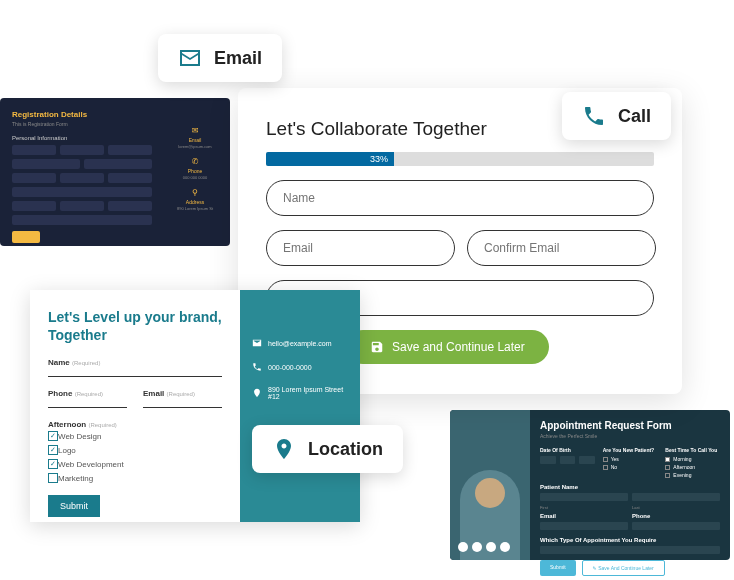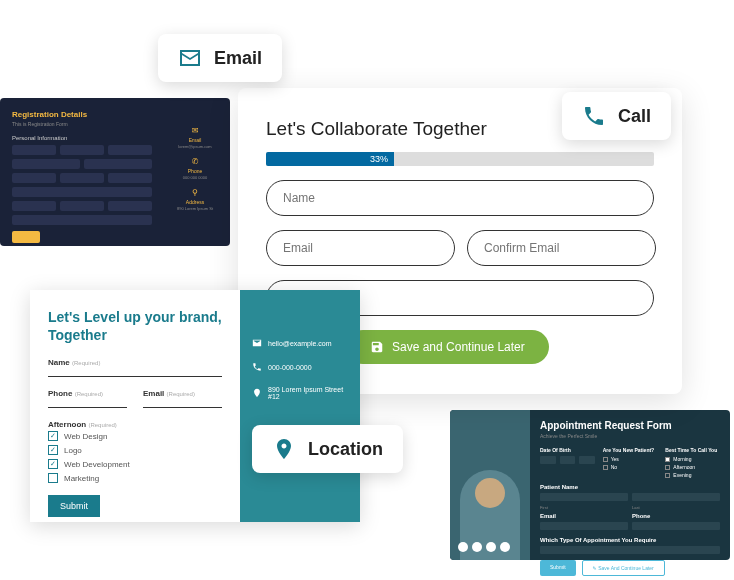--- a/index.html
+++ b/index.html
@@ -30,21 +30,21 @@
 .save-btn{background:#7cb342;color:#fff;border-radius:20px;padding:10px 24px;font-size:12px;display:inline-flex;align-items:center;gap:8px;margin-left:80px}
 .save-icon{width:14px;height:14px}
 .card-teal{position:absolute;top:290px;left:30px;width:330px;height:232px;background:#fff;box-shadow:0 4px 20px rgba(0,0,0,0.15);z-index:5;display:flex}
 .card-teal-left{flex:1;padding:18px}
 .card-teal-title{font-size:14px;font-weight:700;color:#1a7b8c;margin-bottom:14px;line-height:1.3}
 .card-teal-label{font-size:8px;color:#333;font-weight:600;margin-bottom:2px}
 .card-teal-req{font-size:6px;color:#aaa;font-weight:400}
 .card-teal-line{border-bottom:1px solid #333;margin-bottom:12px;height:8px}
 .card-teal-row{display:flex;gap:16px}
 .card-teal-col{flex:1}
-.card-teal-check{display:flex;align-items:center;gap:6px;font-size:8px;color:#555;margin-bottom:4px}
+.card-teal-check{display:flex;align-items:center;gap:0;font-size:8px;color:#555;margin-bottom:4px}
 .card-teal-checkbox{width:10px;height:10px;border:1px solid #1a7b8c;display:flex;align-items:center;justify-content:center;color:#1a7b8c;font-size:7px}
 .card-teal-submit{background:#1a7b8c;color:#fff;font-size:9px;padding:6px 12px;margin-top:8px;display:inline-block}
 .card-teal-right{width:120px;background:#2a8a95;padding:18px 12px;color:#fff;font-size:7px}
 .card-teal-contact{display:flex;align-items:center;gap:6px;margin-bottom:14px}
 .card-teal-contact-icon{width:10px;height:10px;flex-shrink:0}
 .card-appt{position:absolute;top:410px;left:450px;width:280px;height:150px;background:#1a3540;border-radius:4px;display:flex;z-index:2;color:#fff;font-size:6px}
 .card-appt-img{width:80px;background:#3a6570;border-radius:4px 0 0 4px;position:relative;overflow:hidden}
 .person{position:absolute;bottom:0;left:10px;width:60px;height:90px;background:#5a8590;border-radius:30px 30px 0 0}
 .person::before{content:"";position:absolute;top:8px;left:15px;width:30px;height:30px;background:#c8a880;border-radius:50%}
 .card-appt-social{position:absolute;bottom:8px;left:8px;display:flex;gap:4px}

